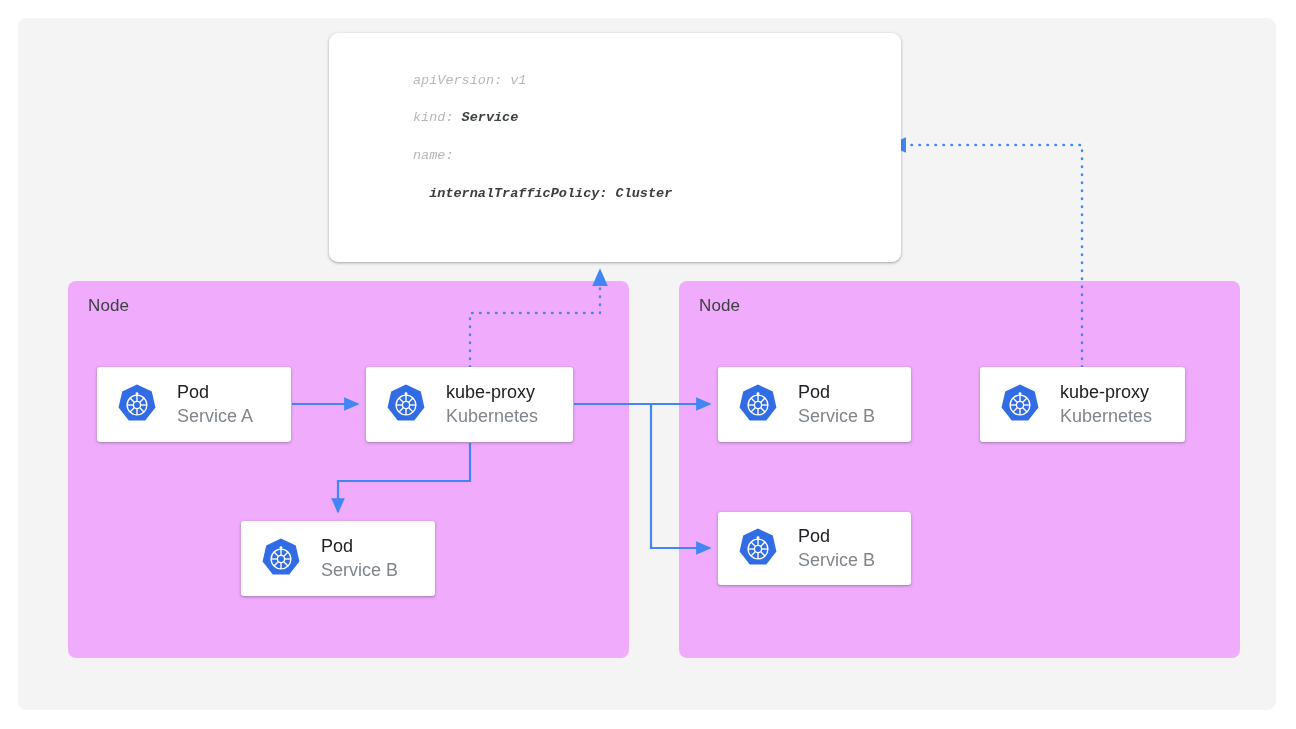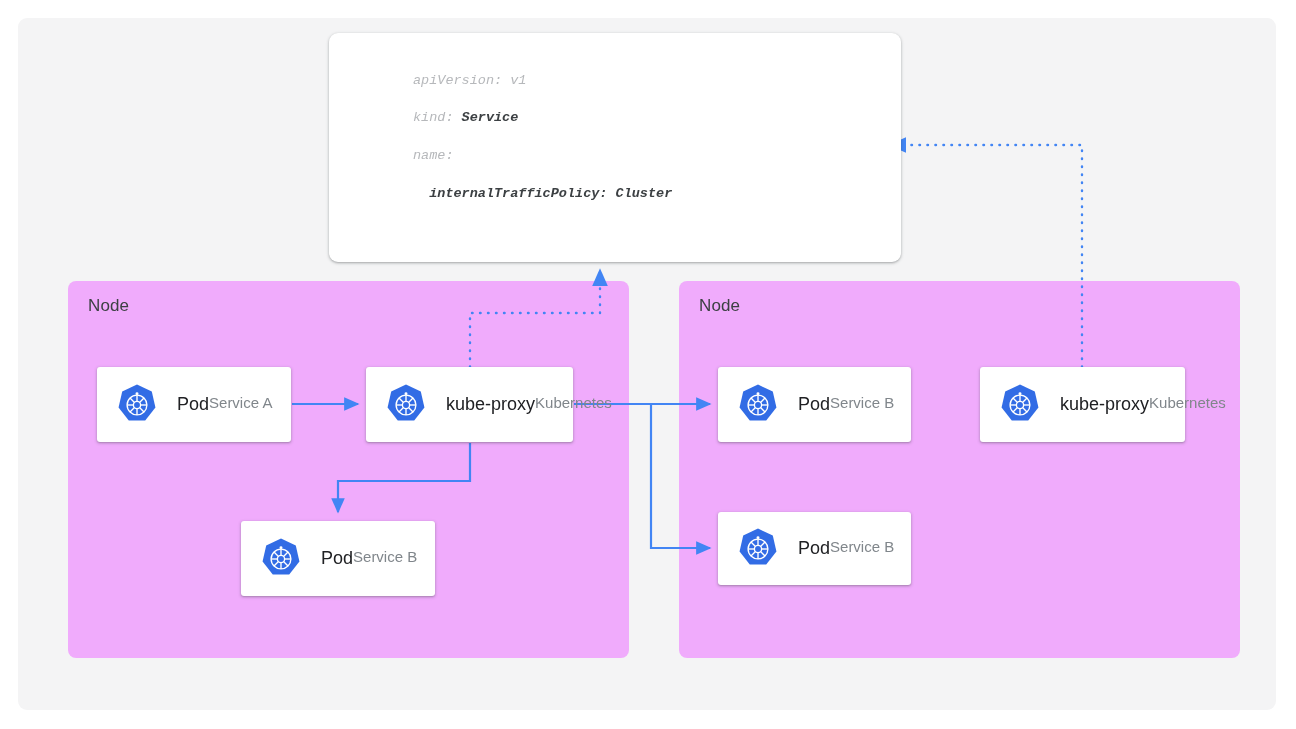--- a/index.html
+++ b/index.html
@@ -63,31 +63,31 @@
   .card .k8s {
     flex: 0 0 auto;
     margin-left: 18px;
     width: 44px;
     height: 44px;
     display: block;
   }
   .card .card-text {
     margin-left: 18px;
     display: flex;
-    flex-direction: row;
+    flex-direction: column;
     justify-content: flex-end;
     line-height: 1.28;
   }
   .card .title {
     font-size: 18px;
     color: #202124;
     white-space: nowrap;
   }
   .card .subtitle {
-    font-size: 15px;
+    font-size: 18px;
     color: #80868b;
     white-space: nowrap;
   }
 
   
   .yaml-card {
     position: absolute;
     left: 329px;
     top: 33px;
     width: 553px;

